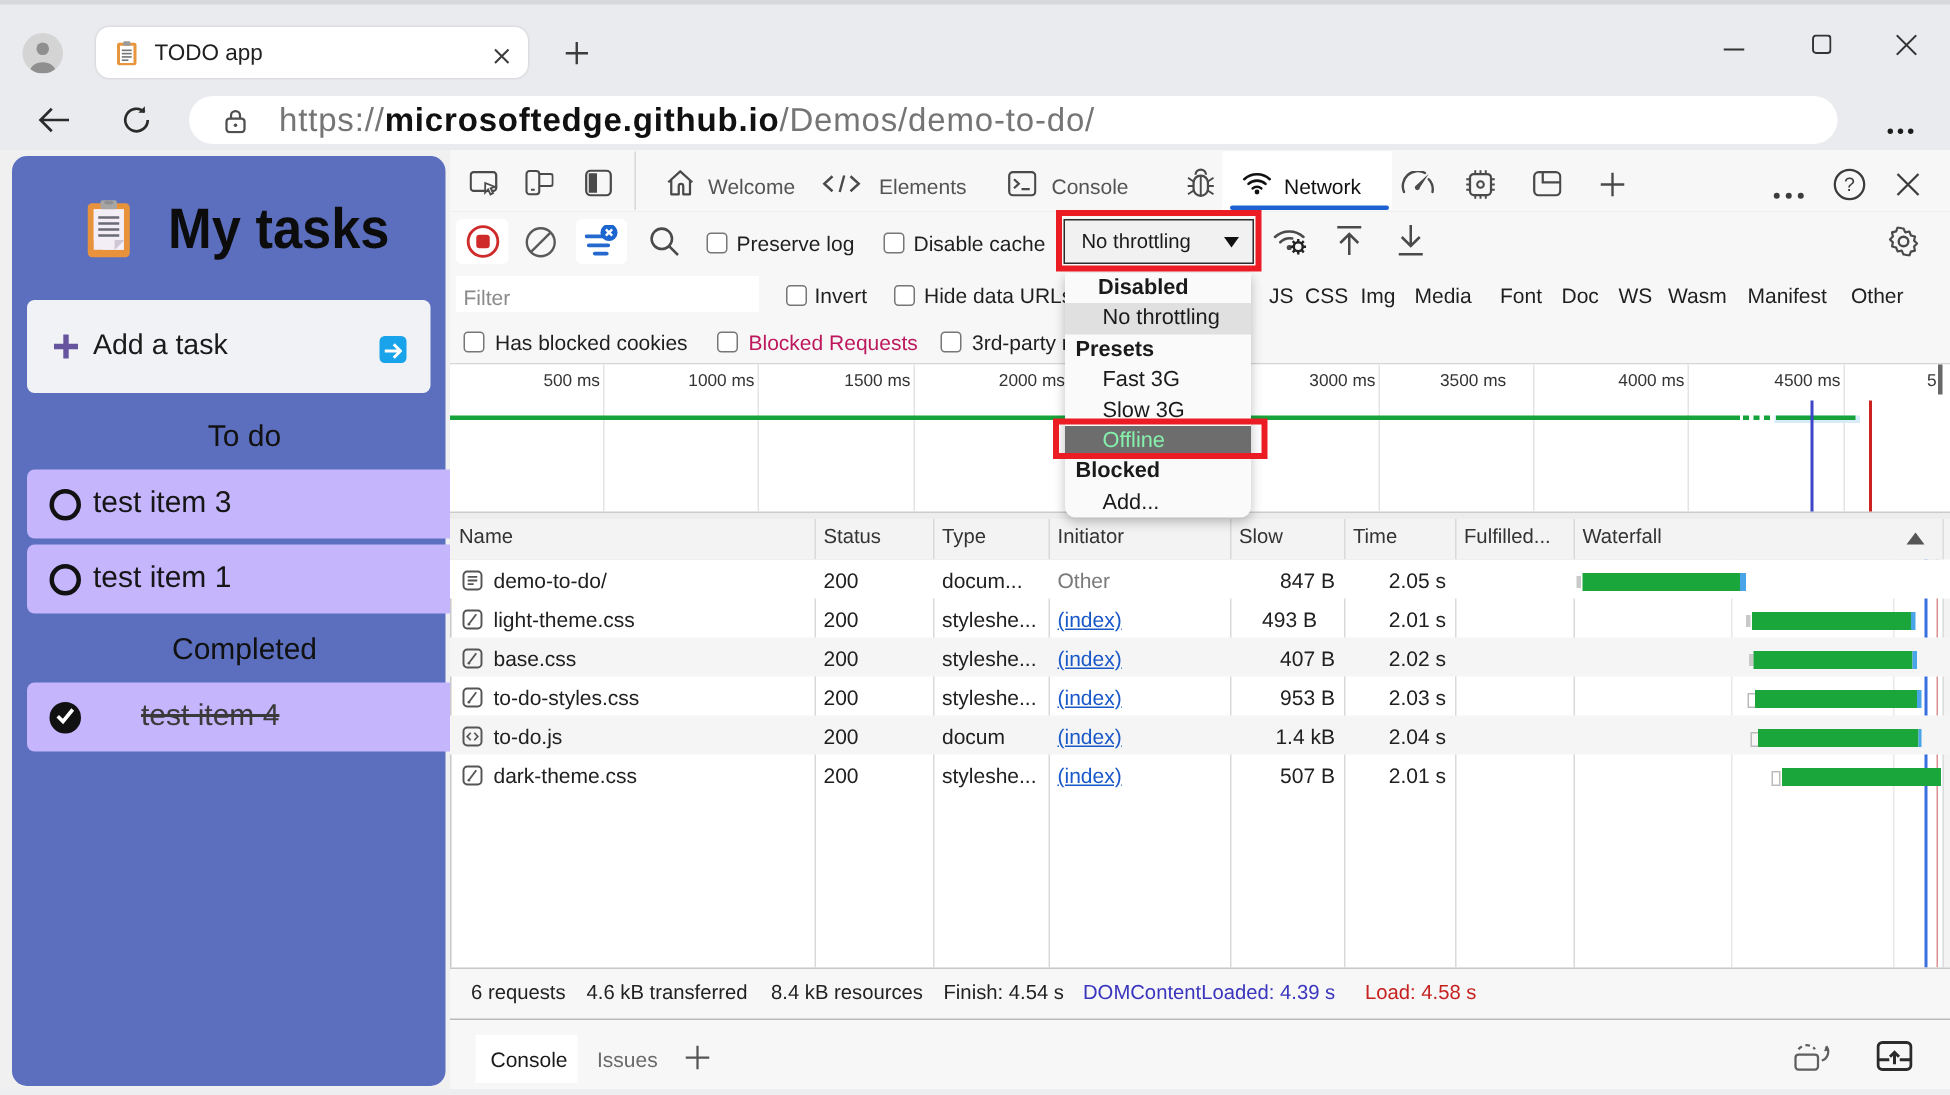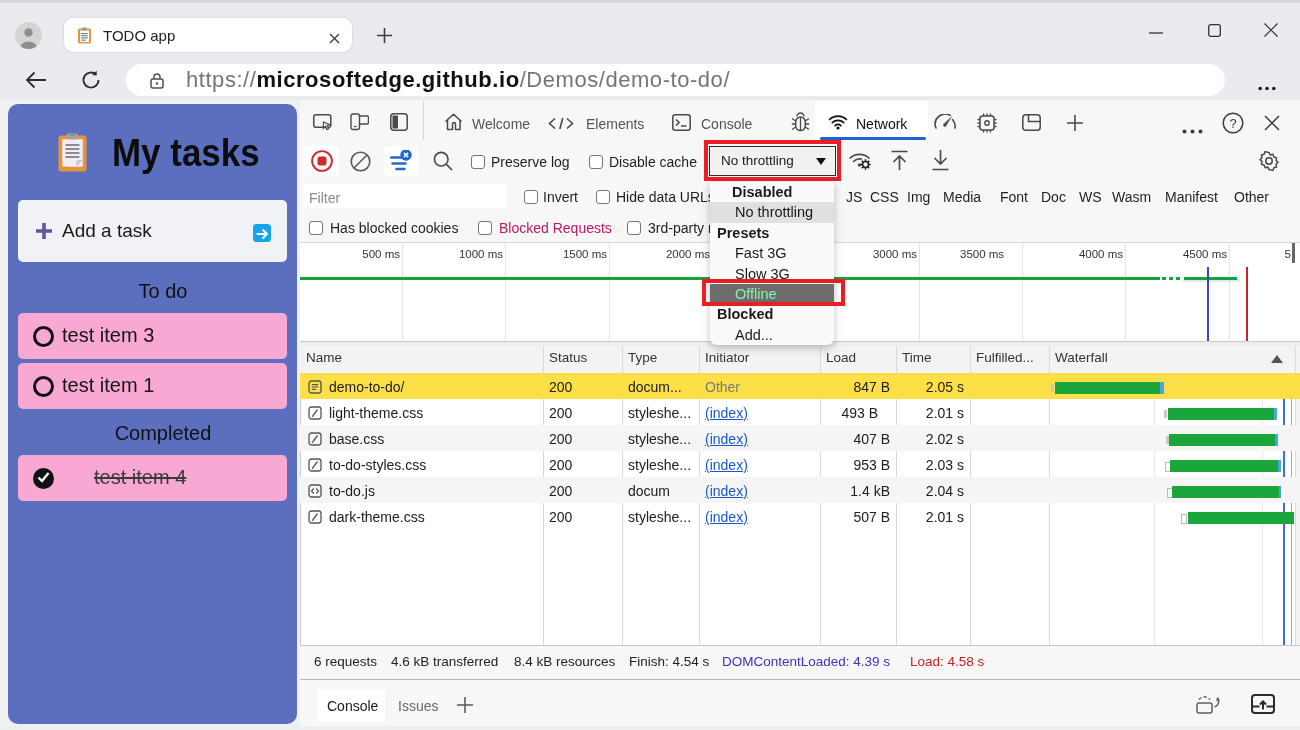--- a/index.html
+++ b/index.html
@@ -27,21 +27,21 @@
   #page{left:0;top:100px;width:300px;height:630px;background:#f0f0f0;}
   #todo{left:8px;top:104px;width:289px;height:620px;background:#5c6fbe;border-radius:10px;}
   #mytasks{left:112px;top:132px;font-size:38px;font-weight:700;color:#0c0c0c;transform:scaleX(0.92);transform-origin:0 0;white-space:nowrap;}
   .card{position:absolute;background:#f1f2f6;border-radius:5px;}
   #addcard{left:18px;top:200px;width:269px;height:62px;}
   #clipicon{left:58px;top:133px;}
   #plus{left:36px;top:223px;}
   #addtext{left:62px;top:220px;font-size:19px;color:#1a1a1a;}
   #gobtn{left:253px;top:224px;width:18px;height:18px;background:#18a3ea;border-radius:3.5px;text-align:center;}
   .h2{position:absolute;width:310px;text-align:center;font-size:20px;color:#111;left:8px;}
-  .item{position:absolute;left:18px;width:269px;height:46px;background:#f9a8d4;border-radius:5px;}
+  .item{position:absolute;left:18px;width:269px;height:46px;background:#c4b5fd;border-radius:5px;padding-left:47px;}
   .circle{position:absolute;left:15px;top:13px;width:15px;height:15px;border:3.2px solid #111;border-radius:50%;}
   .itext{position:absolute;left:44px;top:11px;font-size:20px;color:#161616;}
   
   #dt{left:300px;top:100px;width:1000px;height:630px;background:#fff;border-left:1px solid #c8c8c8;}
   .row{position:absolute;left:300px;width:1000px;}
   #dtbar1{top:100px;height:41px;background:#f7f7f8;border-bottom:1px solid #d6d6d6;}
   #dtbar2{top:141px;height:39px;background:#f7f7f8;border-bottom:1px solid #d6d6d6;}
   #dtfilter{top:180px;height:62px;background:#f7f7f8;border-bottom:1px solid #d6d6d6;}
   .dtlabel{position:absolute;font-size:14px;color:#545454;}
   .cb{position:absolute;width:12px;height:12px;border:1.4px solid #767676;border-radius:3px;background:#fff;}
@@ -333,39 +333,39 @@
 <div class="abs" style="left:1176px;top:277px;width:4px;height:3px;background:#17a33b;"></div>
 <div class="abs" style="left:1184px;top:277px;width:53px;height:3px;background:#17a33b;"></div>
 <div class="abs" style="left:1207px;top:267px;width:2px;height:74px;background:#3d46c8;"></div>
 <div class="abs" style="left:1246px;top:267px;width:2px;height:74px;background:#cc2222;"></div>
 <div class="abs" style="left:300px;top:342px;width:1000px;height:4px;background:#ededed;"></div>
 <div class="abs row" id="thead"></div>
 <div class="th" style="left:306px;">Name</div>
 <div class="th" style="left:549px;">Status</div>
 <div class="th" style="left:628px;">Type</div>
 <div class="th" style="left:705px;">Initiator</div>
-<div class="th" style="left:826px;">Load</div>
+<div class="th" style="left:826px;">Slow</div>
 <div class="th" style="left:902px;">Time</div>
 <div class="th" style="left:976px;">Fulfilled...</div>
 <div class="th" style="left:1055px;">Waterfall</div>
 <div class="abs" style="left:1271px;top:355px;width:0;height:0;border-left:6px solid transparent;border-right:6px solid transparent;border-bottom:8px solid #555;"></div>
 <div class="colline" style="left:543px;"></div>
 <div class="colline" style="left:622px;"></div>
 <div class="colline" style="left:699px;"></div>
 <div class="colline" style="left:820px;"></div>
 <div class="colline" style="left:896px;"></div>
 <div class="colline" style="left:970px;"></div>
 <div class="colline" style="left:1049px;"></div>
 <div class="abs" style="left:1154px;top:373px;width:1px;height:272px;background:#e8e8e8;"></div>
 <div class="abs" style="left:1262px;top:373px;width:1px;height:272px;background:#e8e8e8;"></div>
 <div class="abs" style="left:1283px;top:373px;width:2px;height:275px;background:#3a6fe0;"></div>
 <div class="abs" style="left:1290.5px;top:373px;width:1px;height:272px;background:#dc9191;"></div>
 <div class="abs" style="left:1295px;top:346px;width:5px;height:299px;background:#f3f3f3;"></div>
 <div class="abs" style="left:1294.5px;top:346px;width:1px;height:299px;background:#dcdcdc;"></div>
-<div class="trow" style="top:373px;background:#fde047;">
+<div class="trow" style="top:373px;background:#ffffff;">
   <div class="abs" style="left:8px;top:7px;"><svg width="14" height="14" viewBox="0 0 14 14">
         <rect x="1" y="1" width="12" height="12" rx="2.5" fill="none" stroke="#555" stroke-width="1.3"></rect>
         <path d="M3.8 4.6h6.4M3.8 7h6.4M3.8 9.4h4" stroke="#555" stroke-width="1.2"></path>
       </svg></div>
   <div class="tcell" style="left:29px;">demo-to-do/</div>
   <div class="tcell" style="left:249px;">200</div>
   <div class="tcell" style="left:328px;">docum...</div>
   <div class="tcell" style="left:405px;color:#7a7a7a;">Other</div>
   <div class="tcell num" style="right:410px;">847 B</div>
   <div class="tcell num" style="right:336px;">2.05 s</div>

